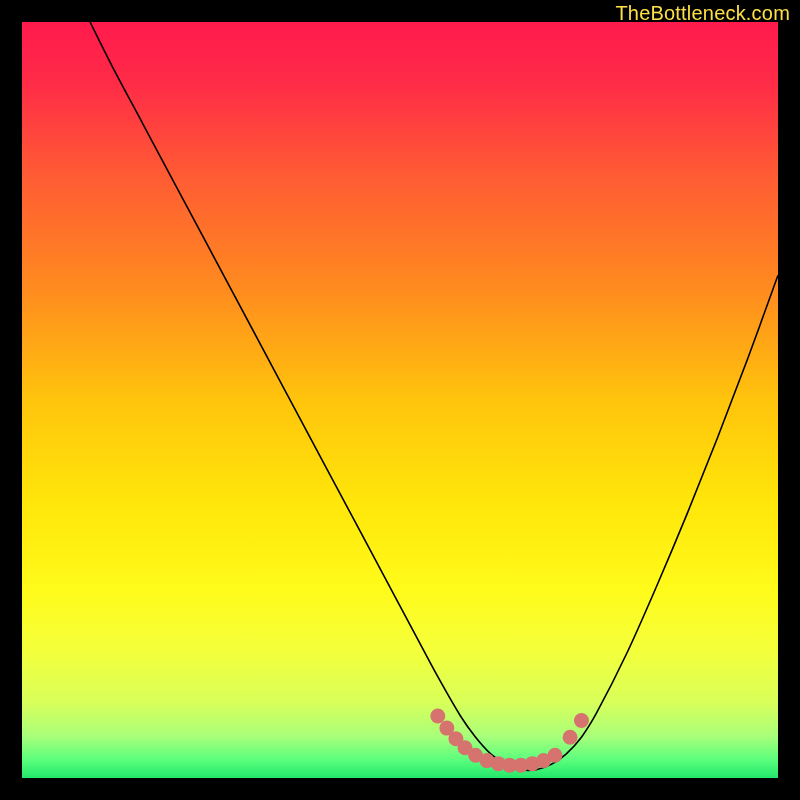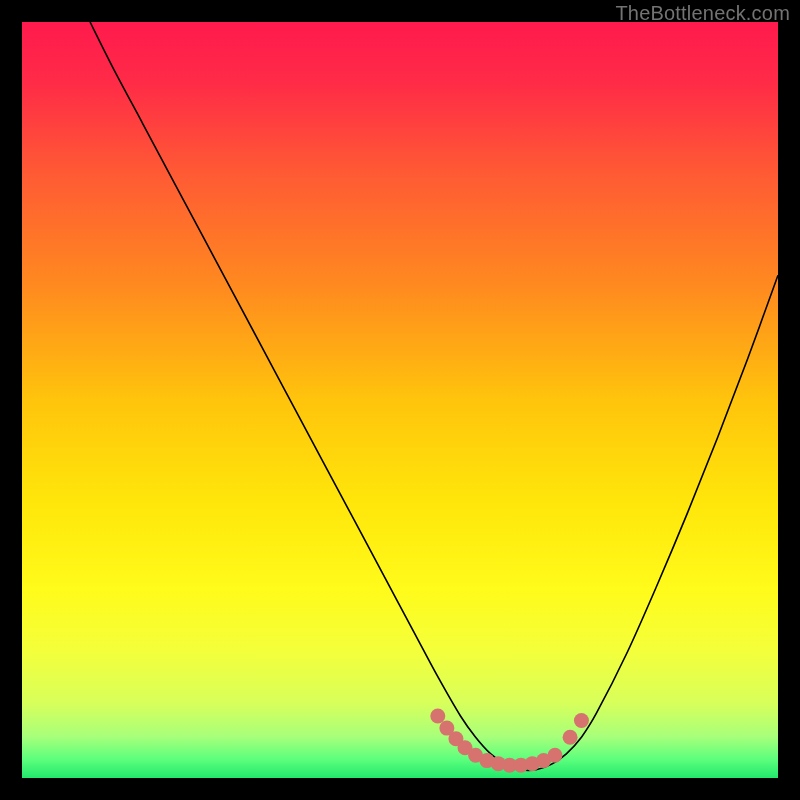--- a/index.html
+++ b/index.html
@@ -36,21 +36,21 @@
     position: absolute;
     left: 0;
     top: 0;
     width: 756px;
     height: 756px;
   }
   .watermark {
     position: absolute;
     top: 2px;
     right: 10px;
-    color: #737373;
+    color: #fde047;
     font-size: 20px;
     font-weight: 500;
     letter-spacing: 0.2px;
   }
 </style>
 </head>
 <body>
 
 <div class="frame">
 

